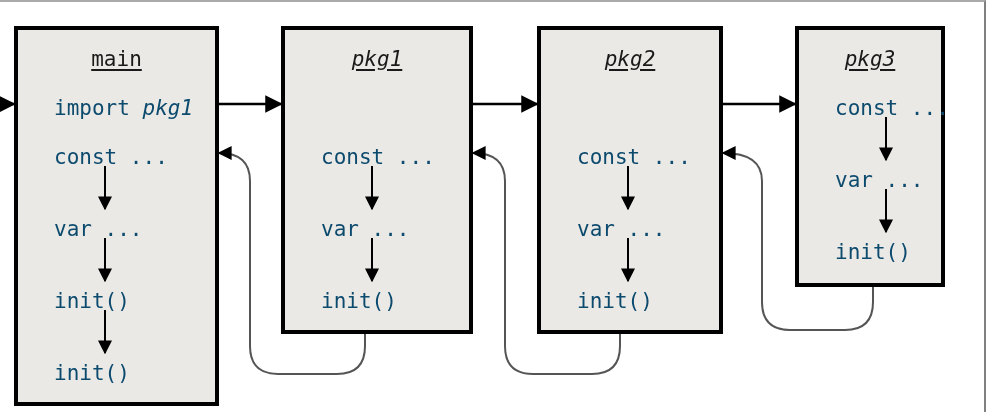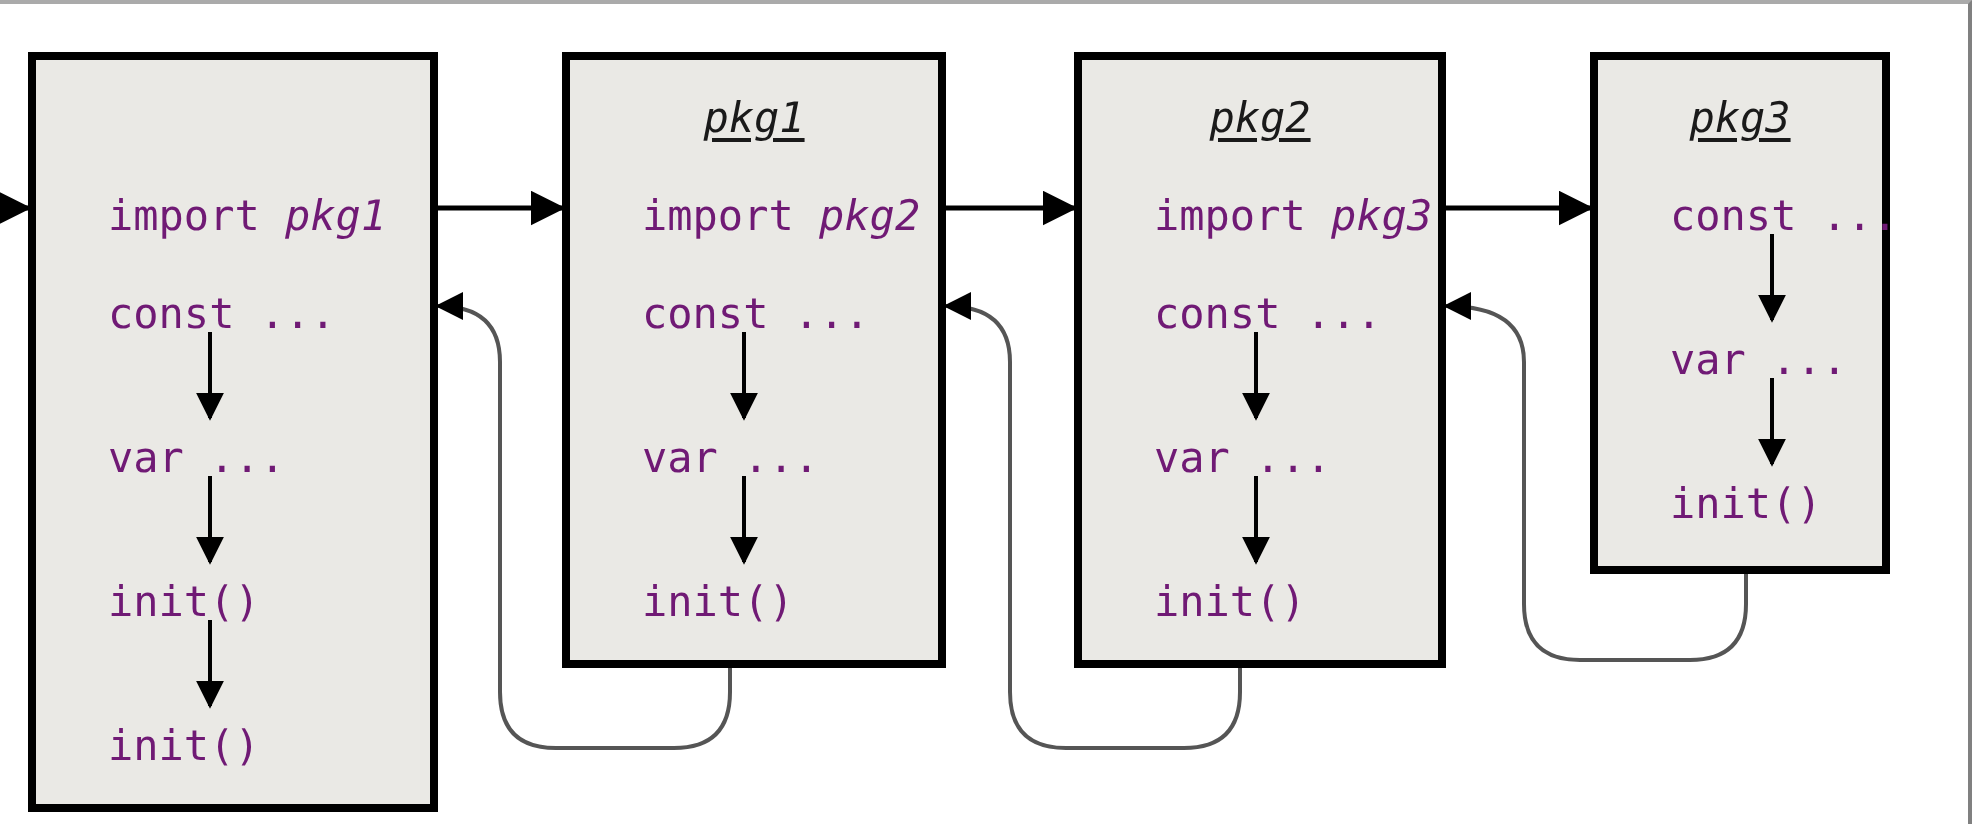--- a/index.html
+++ b/index.html
@@ -38,21 +38,21 @@
     text-underline-offset: 3px;
     white-space: nowrap;
   }
   .box-title.italic {
     font-style: italic;
   }
   .stmt {
     position: absolute;
     font-size: 21px;
     line-height: 21px;
-    color: #701a75;
+    color: #0c4a6e;
     white-space: pre;
   }
   .stmt em {
     font-style: italic;
   }
   svg.overlay {
     position: absolute;
     left: 0;
     top: 0;
     width: 986px;
@@ -60,36 +60,35 @@
     pointer-events: none;
     overflow: visible;
   }
 </style>
 </head>
 <body>
 
 <div id="canvas">
   <div id="boxes-layer">
       <div class="pkg-box" style="left: 14px; top: 24px; width: 205px; height: 380px;">
+        <div class="box-title" style="top: 19px;">main</div>
         <div class="stmt" style="left: 36px; top: 68px;"><span>import </span><em>pkg1</em></div>
         <div class="stmt" style="left: 36px; top: 117px;">const ...</div>
         <div class="stmt" style="left: 36px; top: 189px;">var ...</div>
         <div class="stmt" style="left: 36px; top: 261px;">init()</div>
         <div class="stmt" style="left: 36px; top: 333px;">init()</div>
       </div>
       <div class="pkg-box" style="left: 281px; top: 24px; width: 192px; height: 308px;">
         <div class="box-title italic" style="top: 19px;">pkg1</div>
-        <div class="stmt" style="left: 36px; top: 68px;"><span>import </span><em>pkg2</em></div>
         <div class="stmt" style="left: 36px; top: 117px;">const ...</div>
         <div class="stmt" style="left: 36px; top: 189px;">var ...</div>
         <div class="stmt" style="left: 36px; top: 261px;">init()</div>
       </div>
       <div class="pkg-box" style="left: 537px; top: 24px; width: 186px; height: 308px;">
         <div class="box-title italic" style="top: 19px;">pkg2</div>
-        <div class="stmt" style="left: 36px; top: 68px;"><span>import </span><em>pkg3</em></div>
         <div class="stmt" style="left: 36px; top: 117px;">const ...</div>
         <div class="stmt" style="left: 36px; top: 189px;">var ...</div>
         <div class="stmt" style="left: 36px; top: 261px;">init()</div>
       </div>
       <div class="pkg-box" style="left: 795px; top: 24px; width: 150px; height: 261px;">
         <div class="box-title italic" style="top: 19px;">pkg3</div>
         <div class="stmt" style="left: 36px; top: 68px;">const ...</div>
         <div class="stmt" style="left: 36px; top: 140px;">var ...</div>
         <div class="stmt" style="left: 36px; top: 212px;">init()</div>
       </div>

